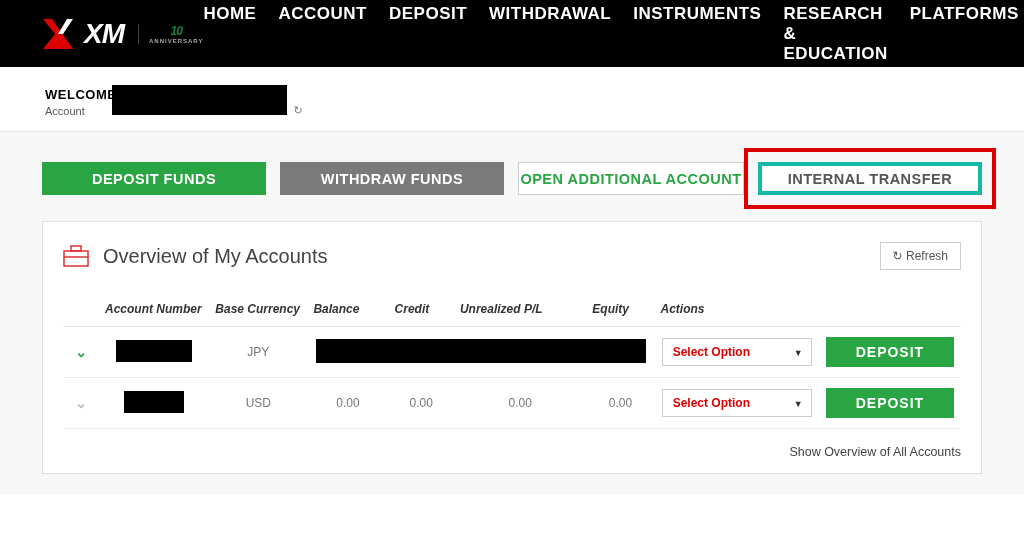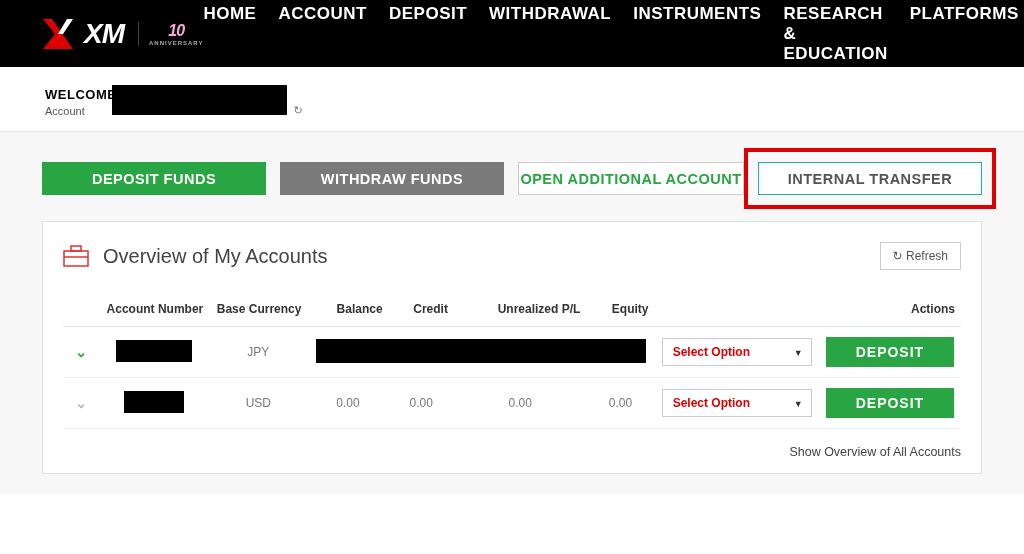--- a/index.html
+++ b/index.html
@@ -3,21 +3,21 @@
 <meta charset="utf-8">
 <style>
   * { box-sizing: border-box; margin: 0; padding: 0; }
   body { font-family: Arial, Helvetica, sans-serif; background: #fff; width: 1024px; }
   
   
   .topbar { background: #000; height: 67px; display: flex; align-items: center; padding: 16px 40px; }
   .logo { color: #fff; font-weight: bold; font-size: 28px; display: flex; align-items: center; gap: 8px; font-family: Arial Black, Arial; letter-spacing: -1px; }
   .logo-mark { display: inline-flex; width: 36px; height: 36px; }
   .anniv { display:flex; flex-direction:column; align-items:center; margin-left:6px; border-left:1px solid #444; padding-left:10px;}
-  .anniv-top { font-size: 16px; font-weight:bold; color:#f9a8d4;}
+  .anniv-top { font-size: 12px; font-weight:bold; color:#15803d;}
   .anniv-bot { font-size: 6px; color:#aaa; letter-spacing:1px;}
   .nav { margin-left: auto; display: flex; gap: 22px; }
   .nav a { color: #fff; text-decoration: none; font-size: 17px; font-weight: bold; letter-spacing: 0.5px; text-transform: uppercase; font-family: "Arial Narrow", Arial; }
   
   
   .subhead { display: flex; padding: 18px 45px 14px 45px; align-items: flex-start; border-bottom: 1px solid #e5e5e5; }
   .welcome-block { }
   .welcome-label { font-size: 13px; font-weight: bold; color: #000; letter-spacing: 0.5px; text-transform: uppercase;}
   .welcome-row { display:flex; align-items:center; gap:6px; margin-top:2px;}
   .acct-label { font-size: 11px; color: #555; }
@@ -31,32 +31,32 @@
   .loyalty-title { font-size: 12px; font-weight: bold; letter-spacing:0.5px; color:#000; display:inline;}
   .xmp-badge { background: #f0a30a; color: #fff; font-size: 10px; font-weight: bold; padding: 2px 6px; border-radius: 2px; margin-left:4px;}
   
   
   .content { padding: 30px 42px 20px 42px; background:#f7f7f7; }
   .action-buttons { display: flex; gap: 14px; margin-bottom: 26px; }
   .abtn { flex: 1; height: 33px; display: flex; align-items: center; justify-content: center; font-weight: bold; font-size: 14.5px; letter-spacing: 0.5px; cursor: pointer; font-family: "Arial Narrow", Arial; text-transform: uppercase;}
   .abtn.green { background: #29a643; color: #fff; }
   .abtn.gray { background: #7a7a7a; color: #fff; }
   .abtn.outline-green { background: #fff; color: #29a643; border: 1px solid #ccc; }
-  .abtn.outline-gray { background: #fff; color: #555; border: 1px solid #14b8a6; }
+  .abtn.outline-gray { background: #fff; color: #555; border: 4px solid #14b8a6; }
   .highlight-red { border: 4px solid #d00; padding: 10px; margin: -14px; }
   
   .panel { background: #fff; border: 1px solid #e0e0e0; padding: 20px 20px 14px 20px; }
   .panel-head { display: flex; align-items: center; margin-bottom: 22px; }
   .briefcase-icon { width: 26px; height: 22px; margin-right: 14px; }
   .panel-title { font-size: 20px; color: #444; }
   .refresh-btn { margin-left: auto; border: 1px solid #ccc; padding: 6px 12px; font-size: 12px; color: #555; cursor: pointer; background:#fff;}
   .refresh-btn::before { content:"↻ "; }
   
   table.accounts { width: 100%; border-collapse: collapse; }
-  table.accounts th { font-size: 12px; font-weight: bold; color: #333; text-align: right; padding: 10px 6px; border-bottom: 1px solid #e5e5e5;}
+  table.accounts th { font-size: 12px; font-weight: bold; color: #333; text-align: left; padding: 10px 6px; border-bottom: 1px solid #e5e5e5; font-style: italic;}
   table.accounts th:first-child { width: 36px; }
   table.accounts td { padding: 10px 6px; text-align: center; vertical-align: middle; border-bottom: 1px solid #eee; font-size: 12px; color: #777;}
   .chev { color: #29a643; font-size: 14px; cursor:pointer; font-weight:bold;}
   .chev.muted { color: #bbb; }
   .redact-sm { background: #000; width: 76px; height: 22px; display:inline-block; }
   .redact-wide { background: #000; width: 330px; height: 24px; display:inline-block; }
   .select-opt { border: 1px solid #ccc; padding: 6px 10px; font-size: 12px; color: #d00; font-weight: bold; width: 150px; text-align: left; position:relative; cursor:pointer; background:#fff; display:inline-block;}
   .select-opt::after { content: "▼"; color: #333; position: absolute; right: 8px; font-size: 9px; top: 9px;}
   .deposit-btn { background: #29a643; color: #fff; font-weight: bold; font-size: 14px; padding: 7px 0; width: 128px; letter-spacing: 1px; cursor:pointer; display:inline-block; text-align:center; font-family:"Arial Narrow", Arial;}
   .td-actions { white-space: nowrap; }

